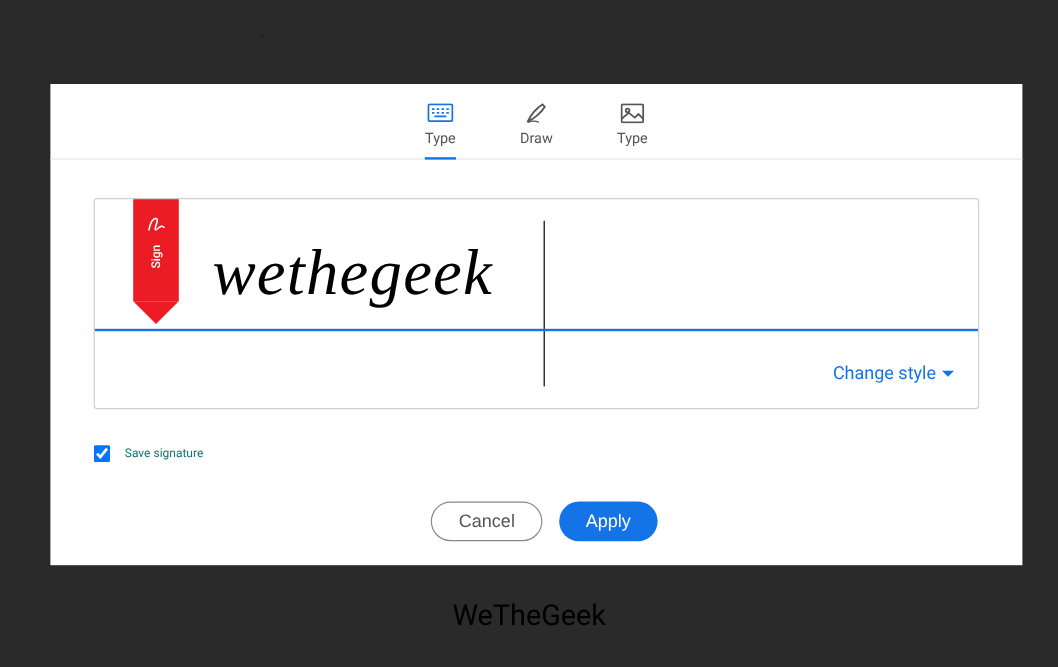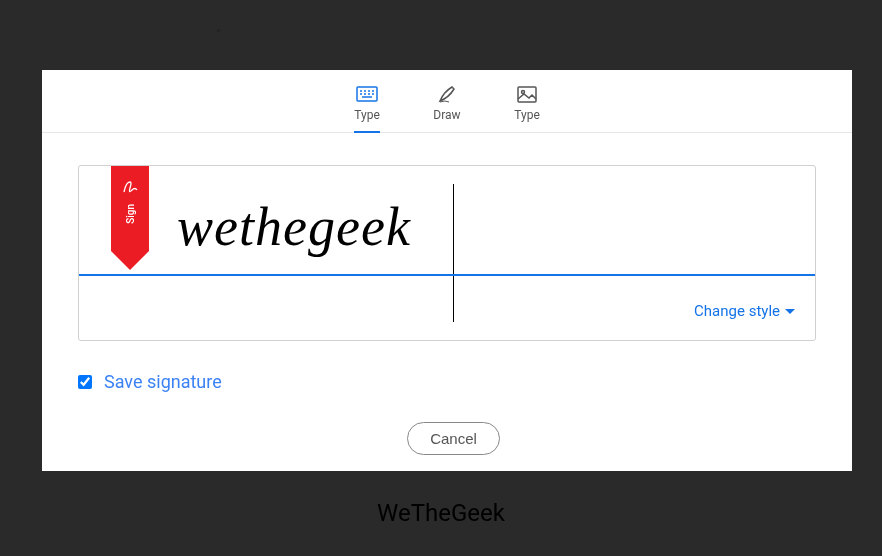--- a/index.html
+++ b/index.html
@@ -171,22 +171,22 @@
   display: flex;
   align-items: center;
   gap: 12px;
   margin-top: 30px;
 }
 .save-row input[type="checkbox"] {
   width: 14px;
   height: 14px;
 }
 .save-row label {
-  font-size: 18px;
-  color: #3b82f6;
+  font-size: 10px;
+  color: #0f766e;
 }
 .buttons {
   display: flex;
   justify-content: center;
   gap: 14px;
   padding: 10px 0 20px 13px;
 }
 .btn {
   padding: 7px 22px;
   border-radius: 20px;
@@ -282,15 +282,16 @@
     </div>
 
     <div class="save-row">
       <input type="checkbox" checked="" style="">
       <label>Save signature</label>
     </div>
   </div>
 
   <div class="buttons">
     <button class="btn btn-cancel">Cancel</button>
+    <button class="btn btn-apply">Apply</button>
   </div>
 
 </div>
 
 </body></html>

